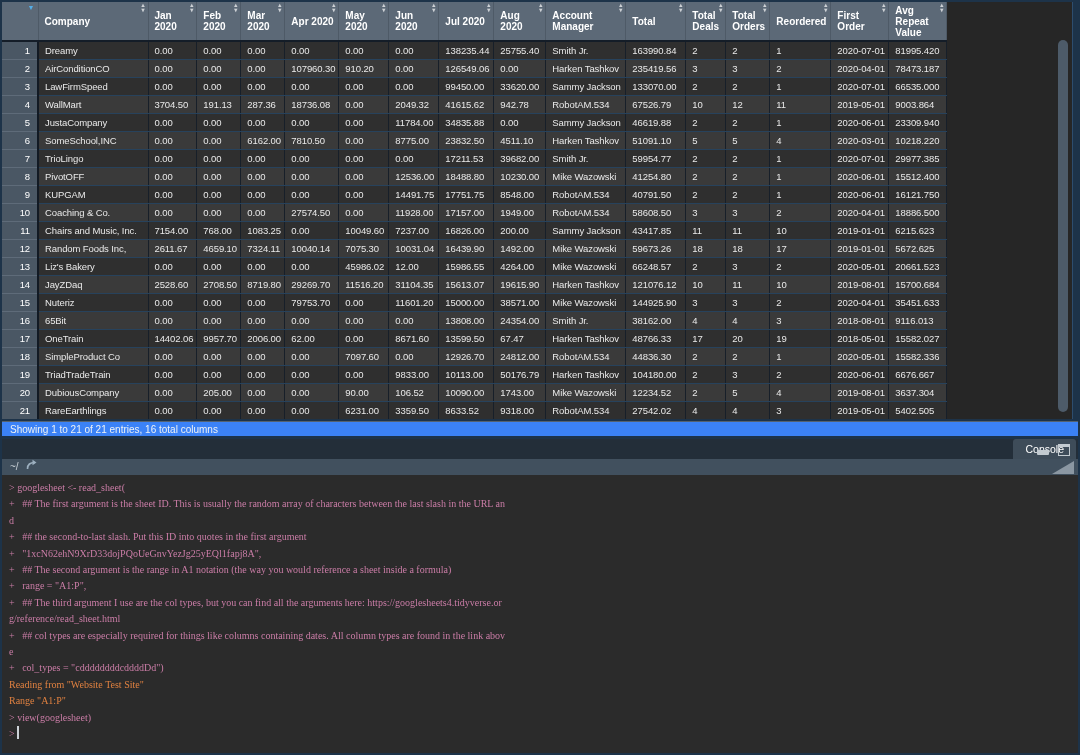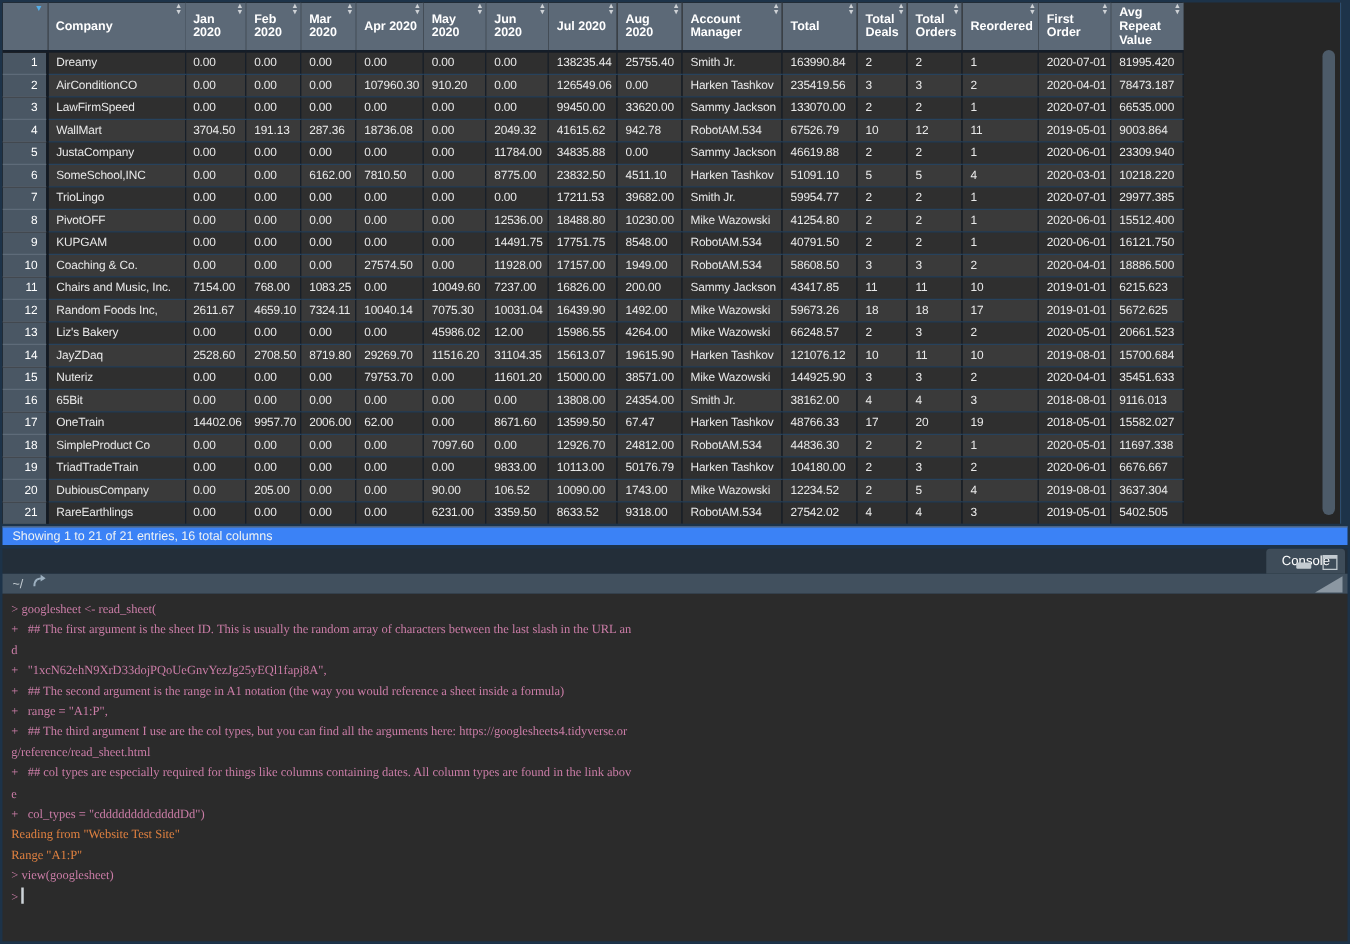--- a/index.html
+++ b/index.html
@@ -516,21 +516,21 @@
             <td>7097.60</td>
             <td>0.00</td>
             <td>12926.70</td>
             <td>24812.00</td>
             <td>RobotAM.534</td>
             <td>44836.30</td>
             <td>2</td>
             <td>2</td>
             <td>1</td>
             <td>2020-05-01</td>
-            <td>11697.338</td>
+            <td>15582.336</td>
           </tr>
           <tr class="odd">
             <td class="rownum">19</td>
             <td>TriadTradeTrain</td>
             <td>0.00</td>
             <td>0.00</td>
             <td>0.00</td>
             <td>0.00</td>
             <td>0.00</td>
             <td>9833.00</td>
@@ -617,20 +617,21 @@
         <path d="M1.5 10 C1.5 5 4 3.5 9 3.5" stroke="#9db0c0" stroke-width="1.6" fill="none"></path>
         <path d="M6.5 0.8 L10.5 3.5 L6.5 6.2 Z" fill="#9db0c0"></path>
       </svg>
     </span>
     <div class="grip"></div>
   </div>
   <div class="console-out">
       <pre class="input">&gt; googlesheet &lt;- read_sheet(</pre>
       <pre class="input">+   ## The first argument is the sheet ID. This is usually the random array of characters between the last slash in the URL an</pre>
       <pre class="input">d</pre>
+      <pre class="input">+   ## the second-to-last slash. Put this ID into quotes in the first argument</pre>
       <pre class="input">+   "1xcN62ehN9XrD33dojPQoUeGnvYezJg25yEQl1fapj8A",</pre>
       <pre class="input">+   ## The second argument is the range in A1 notation (the way you would reference a sheet inside a formula)</pre>
       <pre class="input">+   range = "A1:P",</pre>
       <pre class="input">+   ## The third argument I use are the col types, but you can find all the arguments here: https://googlesheets4.tidyverse.or</pre>
       <pre class="input">g/reference/read_sheet.html</pre>
       <pre class="input">+   ## col types are especially required for things like columns containing dates. All column types are found in the link abov</pre>
       <pre class="input">e</pre>
       <pre class="input">+   col_types = "cddddddddcddddDd")</pre>
       <pre class="output">Reading from "Website Test Site"</pre>
       <pre class="output">Range "A1:P"</pre>

